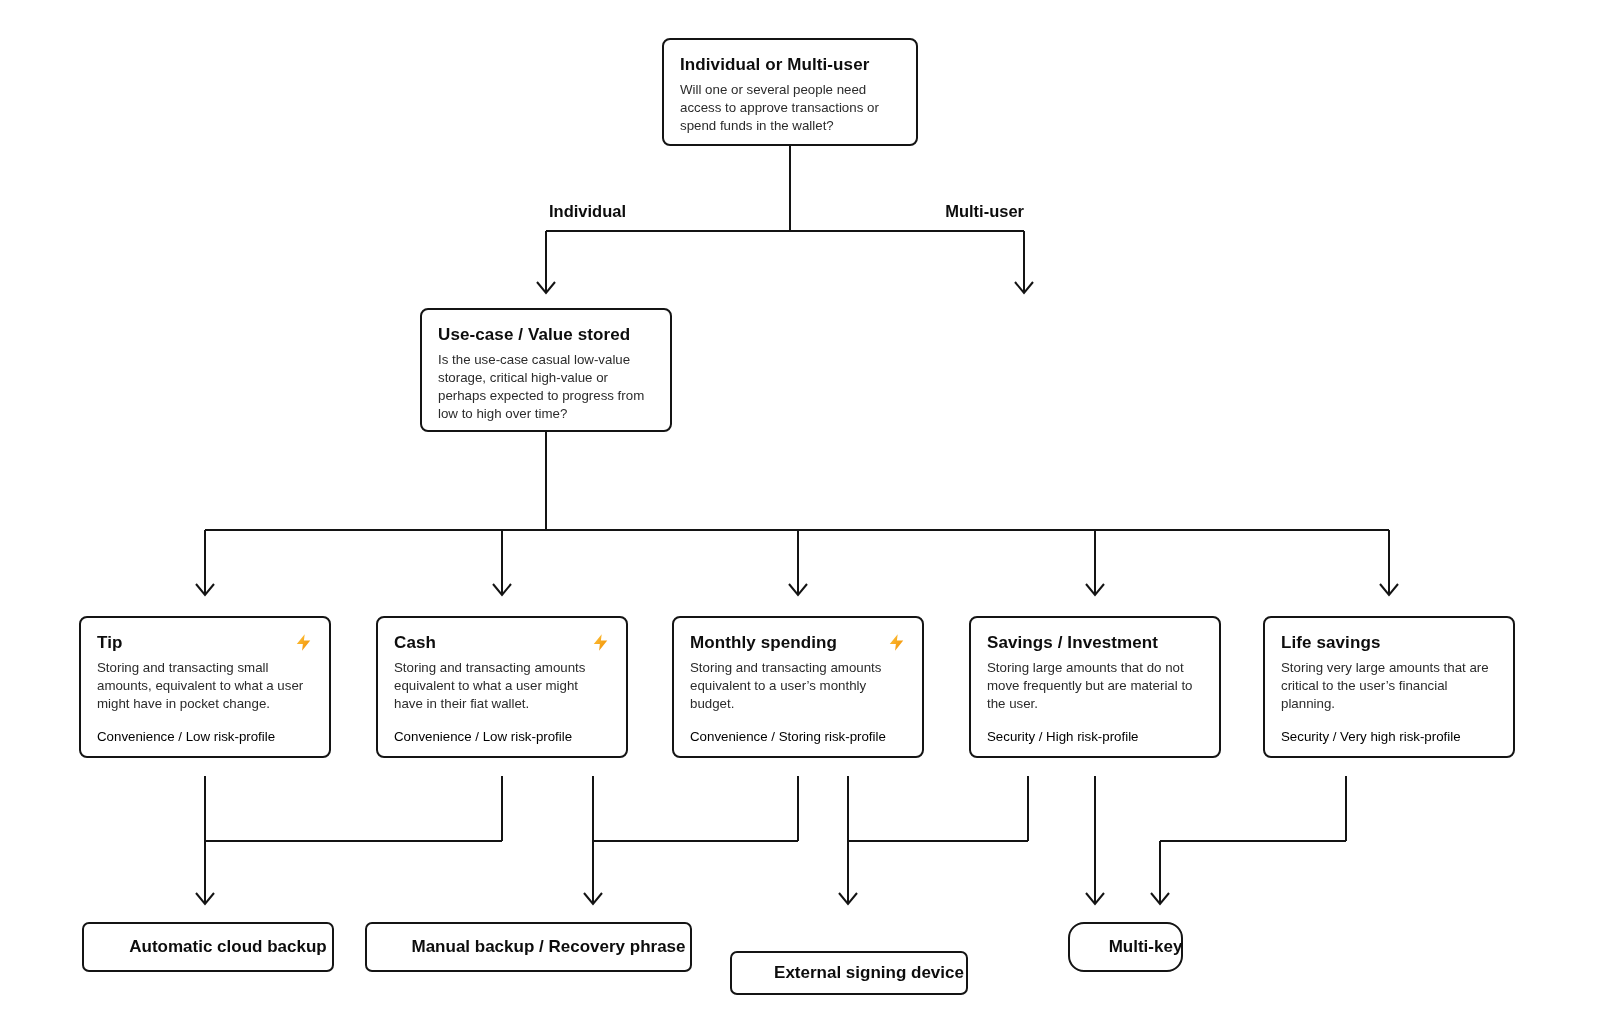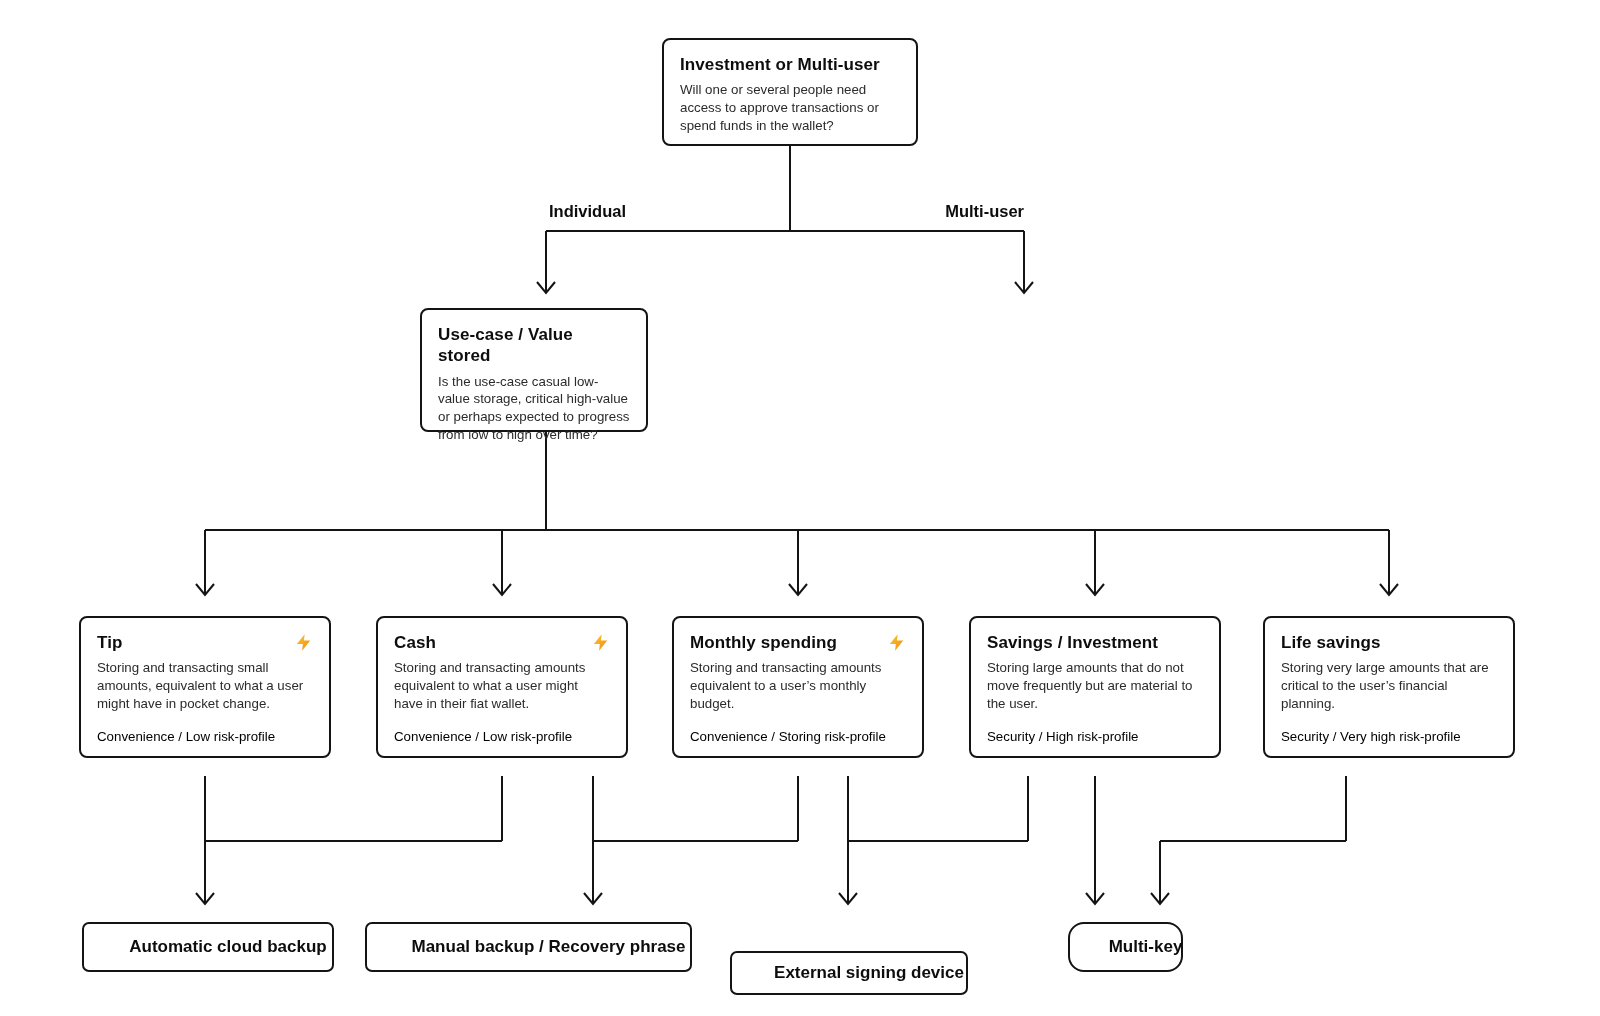--- a/index.html
+++ b/index.html
@@ -125,28 +125,28 @@
 
     <g>
       <path d="M1346 776 V841"></path>
       <path d="M1160 841 H1346"></path>
       <path d="M1160 841 V903"></path>
         <path d="M1151 893 L1160 904 L1169 893"></path>
     </g>
   </svg>
 
   <div class="node pad" style="left:662px; top:38px; width:256px; height:108px;">
-    <div class="node-title">Investment or Multi-user</div>
+    <div class="node-title">Individual or Multi-user</div>
     <div class="node-desc">Will one or several people need access to approve transactions or spend funds in the wallet?</div>
   </div>
 
   <div class="branch-label" style="left:549px; top:202px;">Individual</div>
   <div class="branch-label" style="right:576px; top:202px;">Multi-user</div>
 
-  <div class="node pad" style="left:420px; top:308px; width:228px; height:124px;">
+  <div class="node pad" style="left:420px; top:308px; width:252px; height:124px;">
     <div class="node-title">Use-case / Value stored</div>
     <div class="node-desc">Is the use-case casual low-value storage, critical high-value or perhaps expected to progress from low to high over time?</div>
   </div>
 
 
   <div class="node card pad" style="left:79px; top:616px; width:252px; height:142px;">
     <div class="card-head">
       <div class="node-title">Tip</div>
       <svg class="bolt" viewBox="0 0 24 24">
         <defs>

